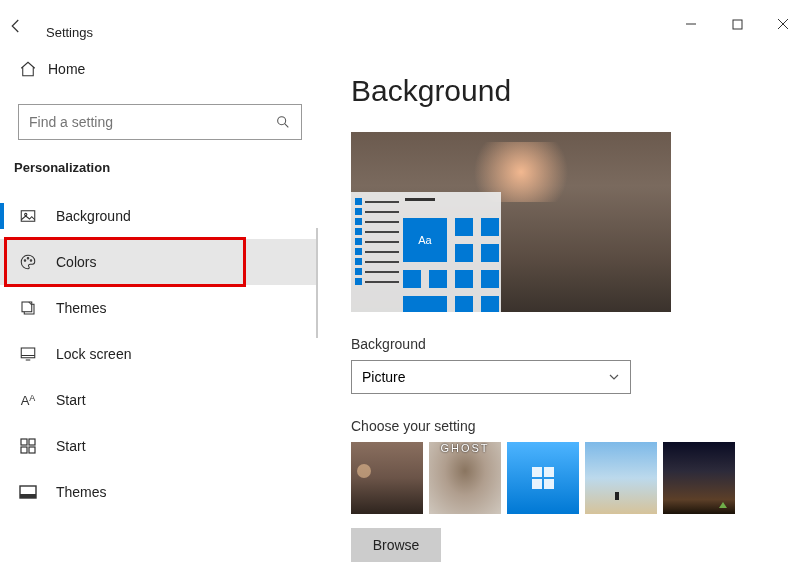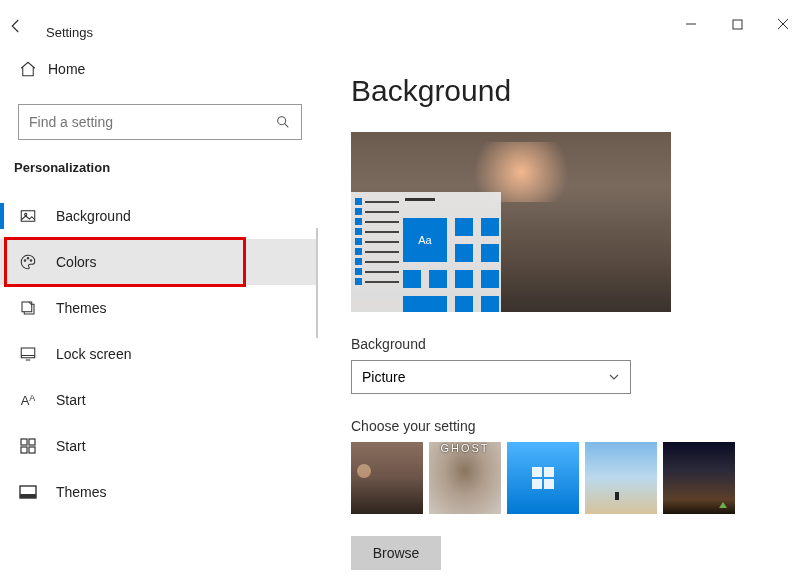--- a/index.html
+++ b/index.html
@@ -48,21 +48,21 @@
   .pic2 { background:#cfc7bd; display:flex; justify-content:center; color:#fff; font-size:11px; letter-spacing:2px; text-shadow:0 0 2px #000; position:relative; }
   .pic2::before{content:"";position:absolute;inset:0;background:radial-gradient(ellipse at 50% 40%, #8a7560 0%, #b09e8e 40%, #cfc7bd 100%);}
   .pic2 span{position:relative;z-index:1;}
   .pic3 { background:linear-gradient(180deg,#4db4ff 0%,#0078d4 100%); display:flex; align-items:center; justify-content:center; }
   .pic3 .winlogo { width:22px; height:22px; display:grid; grid-template-columns:1fr 1fr; grid-template-rows:1fr 1fr; gap:2px; }
   .pic3 .winlogo div{ background:rgba(255,255,255,0.9); }
   .pic4 { background:linear-gradient(180deg,#7db9e8 0%,#bcd9ec 50%,#d6c39a 100%); position:relative; }
   .pic4::after{content:"";position:absolute;left:30px;bottom:14px;width:4px;height:8px;background:#222;}
   .pic5 { background:linear-gradient(180deg,#0a0c24 0%,#2c2a3a 40%,#5c3f28 80%,#1a1208 100%); position:relative; }
   .pic5::after{content:"";position:absolute;right:8px;bottom:6px;width:8px;height:6px;background:#6fae4a;clip-path:polygon(50% 0,100% 100%,0 100%);}
-  .browse { margin-top:22px; width:90px; height:34px; background:#ccc; border:none; font-size:14px; display:flex; align-items:center; justify-content:center; color:#222; }
+  .browse { margin-top:14px; width:90px; height:34px; background:#ccc; border:none; font-size:14px; display:flex; align-items:center; justify-content:center; color:#222; }
   svg { display:block; }
   .scroll-track{ position:absolute; left:316px; top:228px; width:2px; height:110px; background:#c9c9c9; }
 </style>
 </head>
 <body>
 
 <div class="window">
   <div class="titlebar">
     <div class="back">
       <svg width="18" height="18" viewBox="0 0 24 24" fill="none" stroke="#333" stroke-width="1.6">

